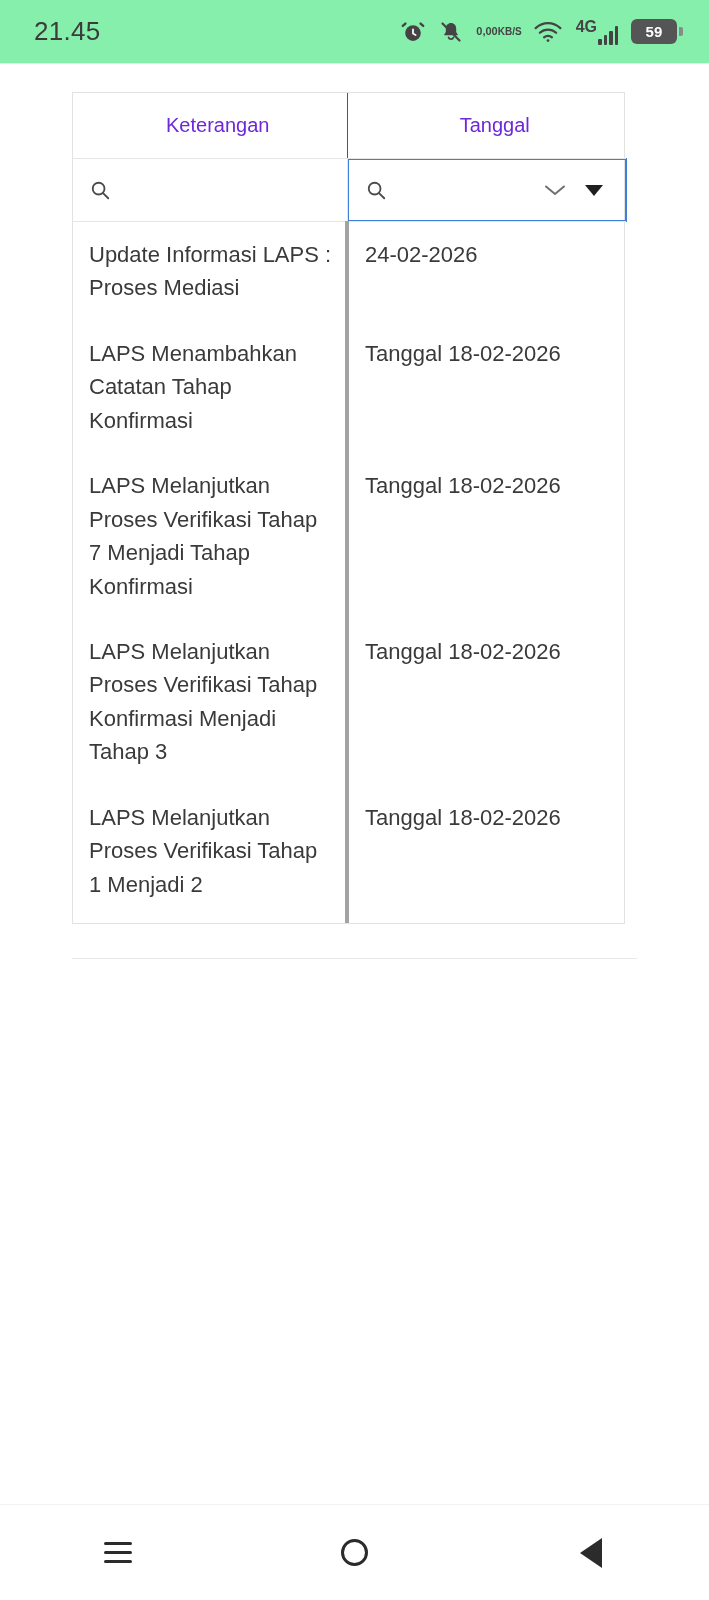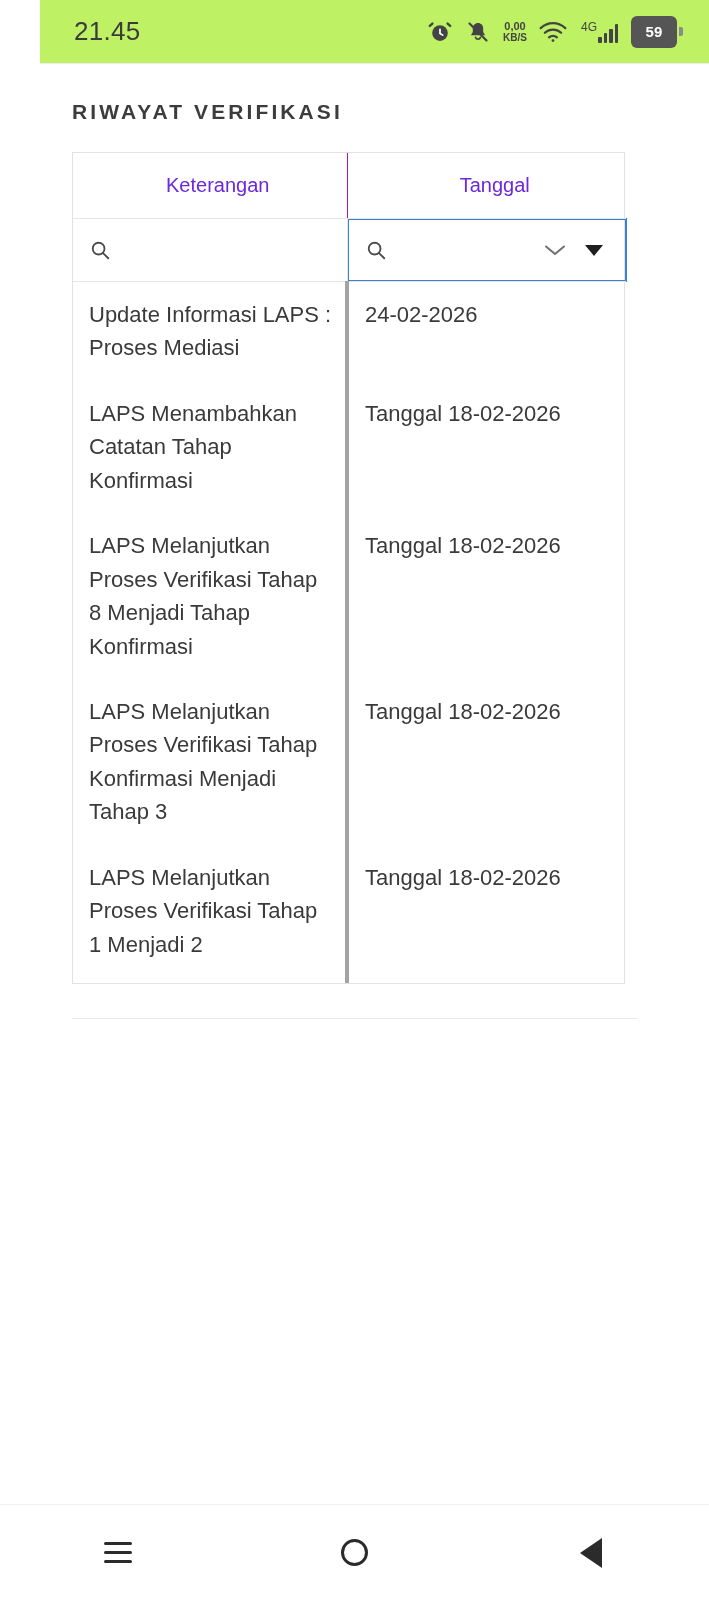--- a/index.html
+++ b/index.html
@@ -8,66 +8,65 @@
     height: 1600px;
     background: #ffffff;
     font-family: "Liberation Sans", sans-serif;
     -webkit-font-smoothing: antialiased;
   }
   body { position: relative; overflow: hidden; }
 
   
   .status-bar {
     height: 64px;
-    background: #bef264;
+    background: #86efac;
     display: flex;
     align-items: center;
     justify-content: space-between;
     padding: 0 26px 0 34px;
     border-bottom: 1px solid #ececec;
-    margin-left: 40px;
   }
   .status-clock {
     font-size: 26px;
     color: #3b3b3b;
     letter-spacing: 0.3px;
   }
   .status-icons {
     display: flex;
     align-items: center;
     gap: 13px;
   }
   .ic { display: inline-flex; align-items: center; justify-content: center; }
   .ic svg { display: block; }
   .kbs {
     display: flex;
-    flex-direction: column;
+    flex-direction: row;
     align-items: center;
     line-height: 1.0;
     color: #444;
     font-size: 11px;
     font-weight: bold;
     margin-right: -2px;
   }
   .kbs .k2 { font-size: 10px; margin-top: 1px; }
   .net-wrap { display: flex; align-items: flex-end; gap: 1px; }
-  .net-label { font-size: 12px; color: #444; font-weight: normal; margin-bottom: 9px; }
+  .net-label { font-size: 16px; color: #444; font-weight: bold; margin-bottom: 9px; }
   .bars { display: flex; align-items: flex-end; gap: 2px; height: 20px; }
   .bars i { width: 3.5px; background: #444; display: block; border-radius: 1px; }
   .bars i:nth-child(1) { height: 6px; }
   .bars i:nth-child(2) { height: 10px; }
   .bars i:nth-child(3) { height: 14px; }
   .bars i:nth-child(4) { height: 19px; }
   .battery {
     display: flex;
     align-items: center;
   }
   .battery .body {
     width: 46px;
-    height: 32px;
+    height: 25px;
     background: #555;
     border-radius: 6px;
     color: #fff;
     font-size: 15px;
     font-weight: bold;
     display: flex;
     align-items: center;
     justify-content: center;
     letter-spacing: 0.2px;
   }
@@ -239,21 +238,20 @@
     </span>
     <span class="battery">
       <span class="body">59</span>
       <span class="cap"></span>
     </span>
   </div>
 </div>
 
 <div class="content">
 
-  <div class="page-title">RIWAYAT VERIFIKASI</div>
 
   <div class="table-card">
     <table>
       <colgroup>
           <col class="c1">
           <col class="c2">
         </colgroup>
       <thead>
         <tr>
           <th class="th-1">Keterangan</th>
@@ -293,21 +291,21 @@
       <tbody>
         <tr>
           <td class="col-desc">Update Informasi LAPS : Proses Mediasi</td>
           <td class="col-date">24-02-2026</td>
         </tr>
         <tr>
           <td class="col-desc">LAPS Menambahkan Catatan Tahap Konfirmasi</td>
           <td class="col-date">Tanggal 18-02-2026</td>
         </tr>
         <tr>
-          <td class="col-desc">LAPS Melanjutkan Proses Verifikasi Tahap 8 Menjadi Tahap Konfirmasi</td>
+          <td class="col-desc">LAPS Melanjutkan Proses Verifikasi Tahap 7 Menjadi Tahap Konfirmasi</td>
           <td class="col-date">Tanggal 18-02-2026</td>
         </tr>
         <tr>
           <td class="col-desc">LAPS Melanjutkan Proses Verifikasi Tahap Konfirmasi Menjadi Tahap 3</td>
           <td class="col-date">Tanggal 18-02-2026</td>
         </tr>
         <tr>
           <td class="col-desc">LAPS Melanjutkan Proses Verifikasi Tahap 1 Menjadi 2</td>
           <td class="col-date">Tanggal 18-02-2026</td>
         </tr>

